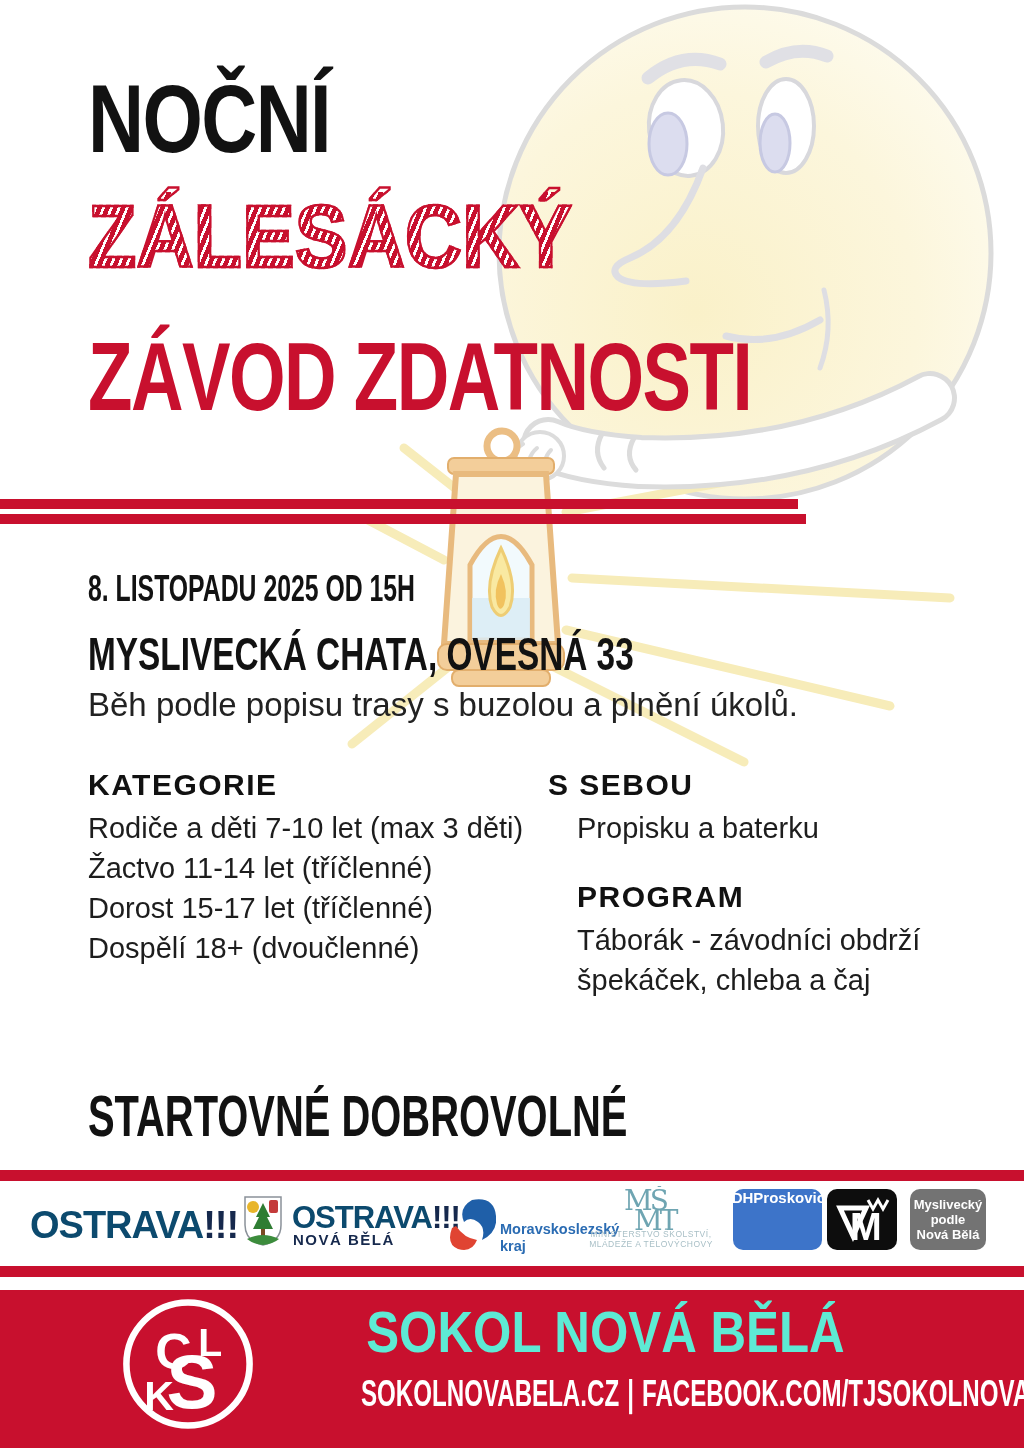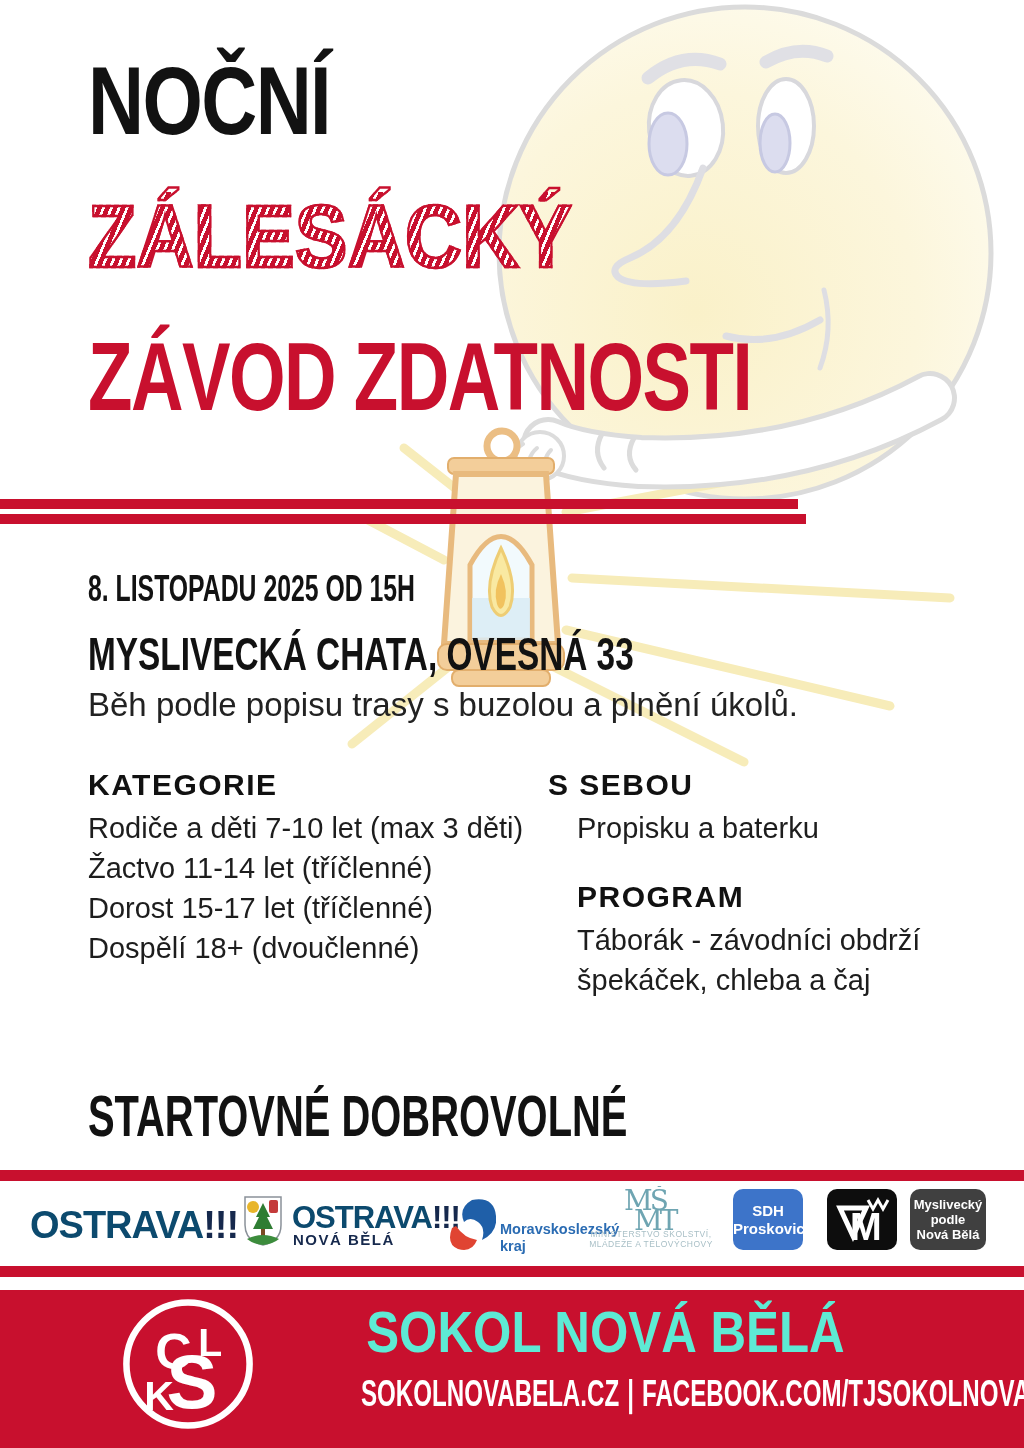--- a/index.html
+++ b/index.html
@@ -8,21 +8,21 @@
     font-family:"Liberation Sans", sans-serif;margin:0 auto;
   }
   .abs{position:absolute;}
   .cx{display:inline-block;white-space:nowrap;transform-origin:left center;}
 
   
   #artwork{left:0;top:0;z-index:0;}
 
   
   .big-title{color:#121212;font-weight:bold;line-height:1;z-index:3;}
-  #t1{left:88px;top:52px;font-size:97px;letter-spacing:-2px;text-decoration:underline;}
+  #t1{left:88px;top:70px;font-size:97px;letter-spacing:-2px;text-decoration:underline;}
   #t1 .cx{transform:scaleX(.80);}
   #t2{left:88px;top:192px;font-size:89px;font-weight:bold;line-height:1;z-index:3;}
   #t2 .cx{
     transform:scaleX(.89);letter-spacing:0px;color:#c8102e;
     background:repeating-linear-gradient(115deg,#c8102e 0 5px,#ffffff 5px 8px);
     -webkit-background-clip:text;background-clip:text;
     -webkit-text-fill-color:transparent;
     -webkit-text-stroke:2.5px #c8102e;
   }
   #t3{left:88px;top:328px;font-size:97px;letter-spacing:-2px;color:#c8102e;font-weight:bold;line-height:1;z-index:3;}
@@ -62,23 +62,23 @@
   #ostrava1{left:30px;top:1206px;font-size:38px;z-index:4;}
   .o-blue{color:#0c4a6e;} .o-navy{color:#16294d;}
   #crest{left:243px;top:1195px;z-index:4;}
   #ostrava2{left:292px;top:1202px;font-size:31px;z-index:4;}
   #ostrava2-sub{left:293px;top:1231px;font-size:15px;font-weight:bold;letter-spacing:1.5px;color:#16294d;z-index:4;}
   #kraj-icon{left:446px;top:1198px;z-index:4;}
   #kraj-text{left:500px;top:1221px;font-size:14.5px;font-weight:bold;color:#2b6cb3;line-height:17px;z-index:4;}
   #msmt-mono{left:616px;top:1186px;z-index:4;}
   #msmt-text{left:585px;top:1229px;width:132px;font-size:8.5px;letter-spacing:.5px;color:#a8bfc6;text-align:center;line-height:10px;z-index:4;}
   .badge{z-index:4;border-radius:10px;color:#fff;font-weight:bold;text-align:center;}
-  #sdh{left:733px;top:1189px;width:70px;height:61px;background:#3d74c9;font-size:15px;line-height:18px;padding-top:0;display:flex;flex-direction:column;justify-content:center;}
+  #sdh{left:733px;top:1189px;width:89px;height:61px;background:#3d74c9;font-size:15px;line-height:18px;padding-top:0;display:flex;flex-direction:row;justify-content:center;}
   #hunters{left:827px;top:1189px;width:70px;height:61px;background:#0d0d0d;display:flex;align-items:center;justify-content:center;}
-  #myslivci{left:910px;top:1189px;width:76px;height:61px;background:#404040;font-size:13px;line-height:15px;display:flex;flex-direction:column;justify-content:center;}
+  #myslivci{left:910px;top:1189px;width:76px;height:61px;background:#737373;font-size:13px;line-height:15px;display:flex;flex-direction:column;justify-content:center;}
 
   
   #footer{left:0;top:1290px;width:1024px;height:158px;background:#c8102e;z-index:3;}
   #sokol-logo{position:absolute;left:118px;top:4px;}
   #club{position:absolute;left:250px;width:710px;top:13px;text-align:center;font-size:58px;font-weight:bold;color:#5eead4;line-height:1;}
   #club .cx{transform:scaleX(.85);transform-origin:center;}
   #links{position:absolute;left:180px;width:840px;top:86px;text-align:center;font-size:36px;font-weight:bold;color:#fff;line-height:1;}
   #links .cx{transform:scaleX(.67);transform-origin:center;}
   #links .sep{margin:0 12px;}
 </style>

